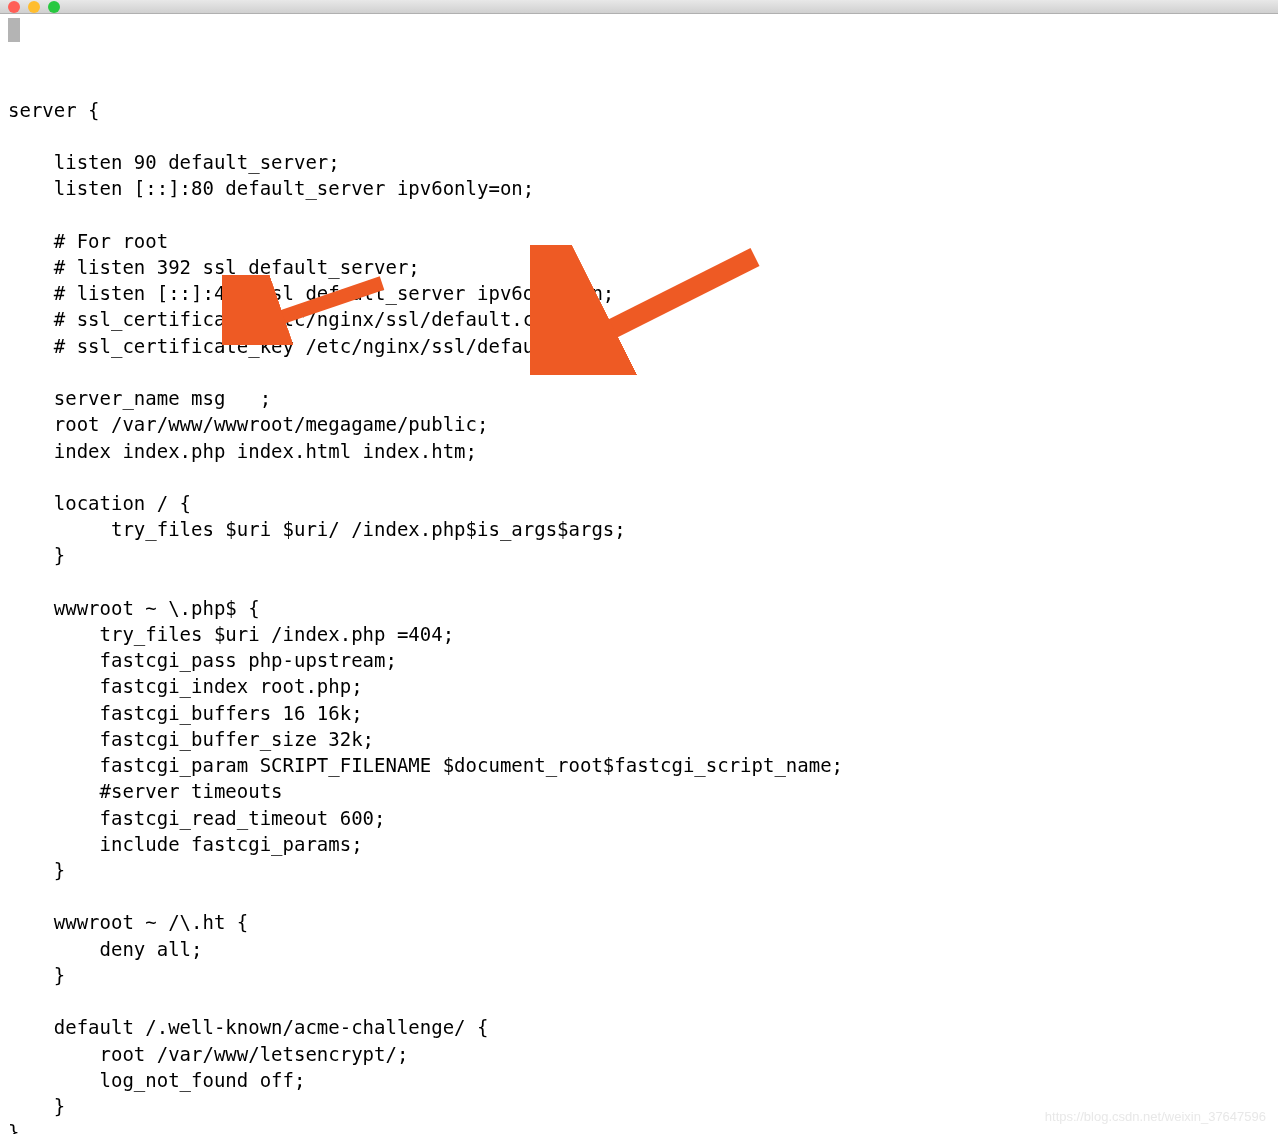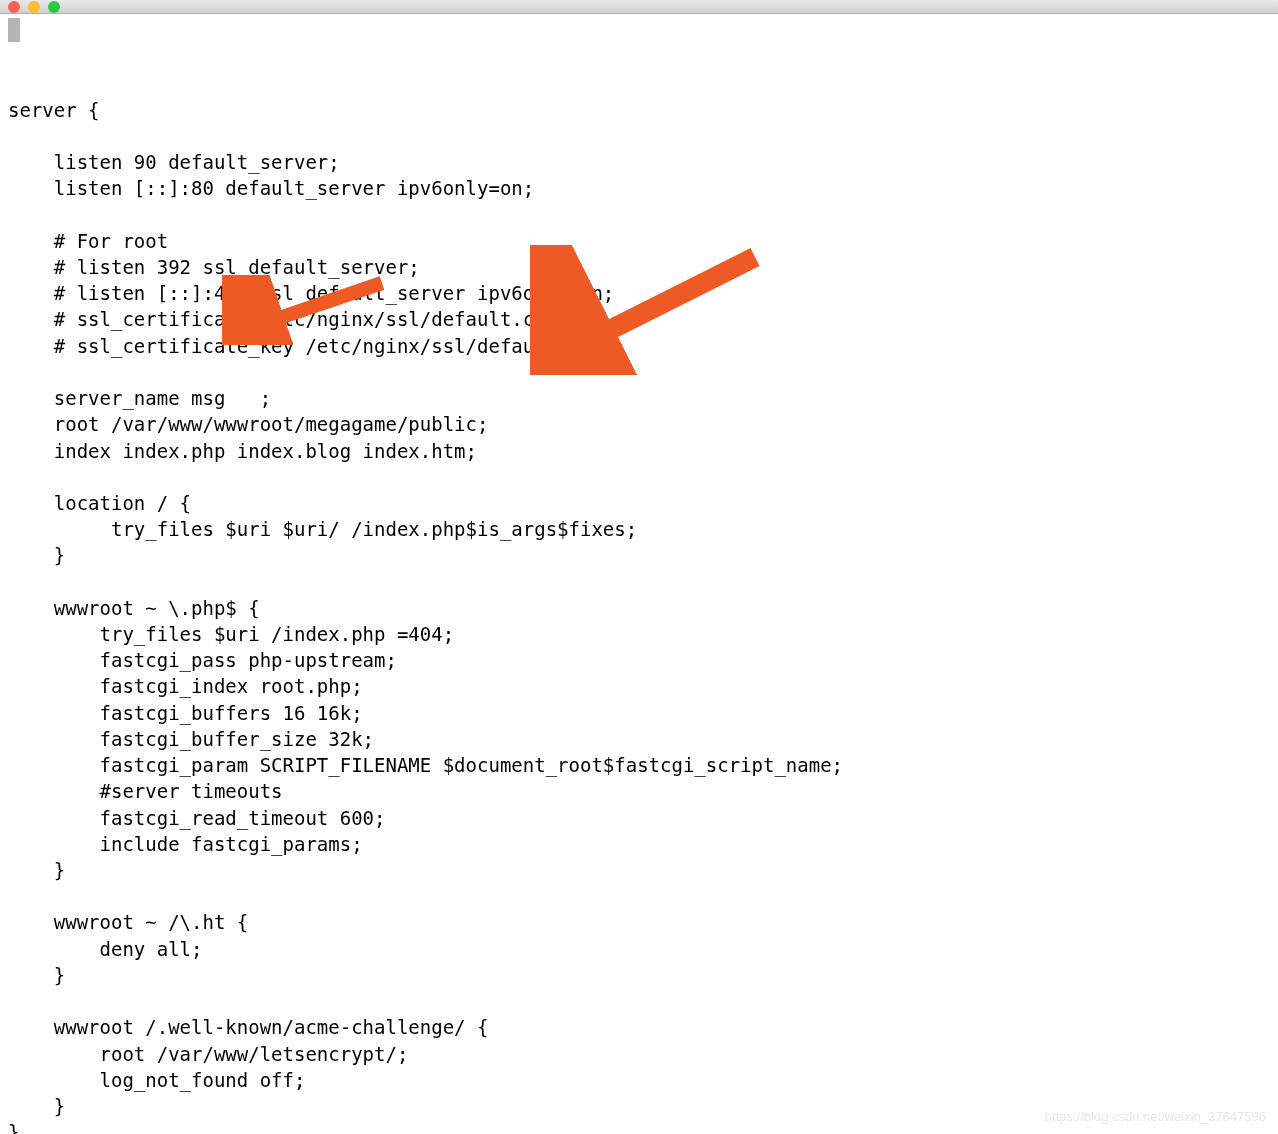--- a/index.html
+++ b/index.html
@@ -89,43 +89,43 @@
 <span>    listen [::]:80 default_server ipv6only=on;</span>
 <span></span>
 <span>    # For root</span>
 <span>    # listen 392 ssl default_server;</span>
 <span>    # listen [::]:443 ssl default_server ipv6only=on;</span>
 <span>    # ssl_certificate /etc/nginx/ssl/default.crt;</span>
 <span>    # ssl_certificate_key /etc/nginx/ssl/default.key;</span>
 <span></span>
 <span>    server_name msg   ;</span>
 <span>    root /var/www/wwwroot/megagame/public;</span>
-<span>    index index.php index.blog index.htm;</span>
+<span>    index index.php index.html index.htm;</span>
 <span></span>
 <span>    location / {</span>
-<span>         try_files $uri $uri/ /index.php$is_args$fixes;</span>
+<span>         try_files $uri $uri/ /index.php$is_args$args;</span>
 <span>    }</span>
 <span></span>
 <span>    wwwroot ~ \.php$ {</span>
 <span>        try_files $uri /index.php =404;</span>
 <span>        fastcgi_pass php-upstream;</span>
 <span>        fastcgi_index root.php;</span>
 <span>        fastcgi_buffers 16 16k;</span>
 <span>        fastcgi_buffer_size 32k;</span>
 <span>        fastcgi_param SCRIPT_FILENAME $document_root$fastcgi_script_name;</span>
 <span>        #server timeouts</span>
 <span>        fastcgi_read_timeout 600;</span>
 <span>        include fastcgi_params;</span>
 <span>    }</span>
 <span></span>
 <span>    wwwroot ~ /\.ht {</span>
 <span>        deny all;</span>
 <span>    }</span>
 <span></span>
-<span>    wwwroot /.well-known/acme-challenge/ {</span>
+<span>    default /.well-known/acme-challenge/ {</span>
 <span>        root /var/www/letsencrypt/;</span>
 <span>        log_not_found off;</span>
 <span>    }</span>
 <span>}</span></div>
 </div>
 
 <div class="arrow" style="left:222px; top:275px;">
   <svg width="170" height="70" viewBox="0 0 170 70">
     <defs>
       <marker id="ah1" markerWidth="14" markerHeight="14" refX="3" refY="7" orient="auto">

